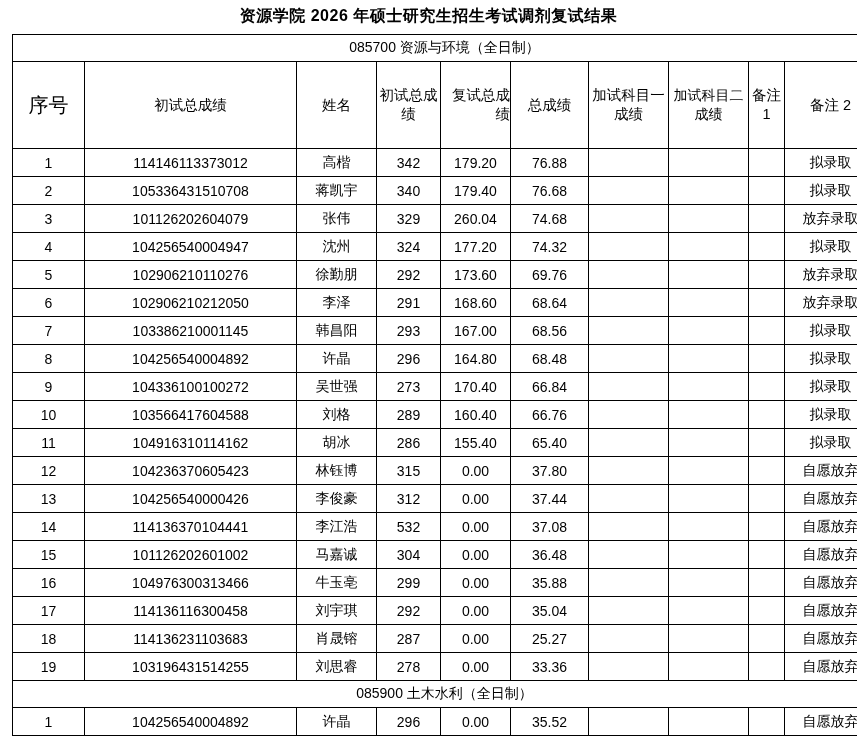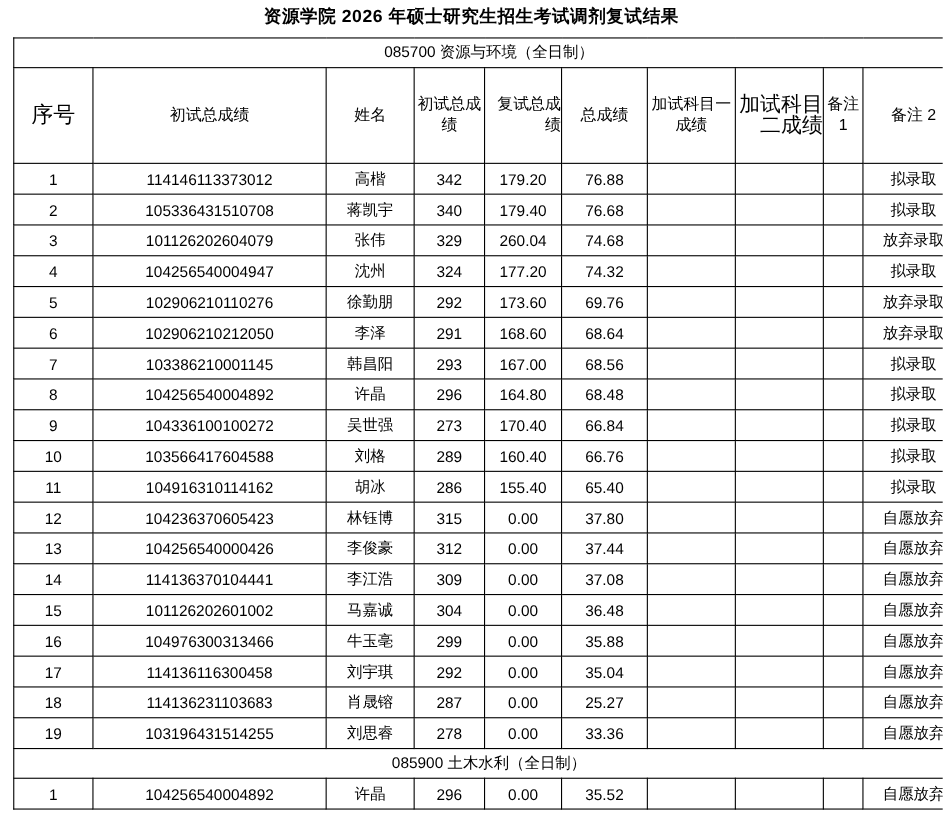--- a/index.html
+++ b/index.html
@@ -93,21 +93,21 @@
           <td colspan="10">085700 资源与环境（全日制）</td>
         </tr>
         <tr>
           <td class="hdr hdr-narrow" style="height: 86px; font-size: 20px;">序号</td>
           <td class="hdr hdr-narrow" style="height: 86px; font-size: 14.5px;">初试总成绩</td>
           <td class="hdr hdr-narrow" style="height: 86px; font-size: 14.5px;">姓名</td>
           <td class="hdr hdr-narrow" style="height: 86px; font-size: 14.5px;">初试总成绩</td>
           <td class="hdr hdr-narrow" style="height: 86px; font-size: 14.5px; text-align: right;">复试总成绩</td>
           <td class="hdr hdr-narrow" style="height: 86px; font-size: 14.5px;">总成绩</td>
           <td class="hdr hdr-narrow" style="height: 86px; font-size: 14.5px;">加试科目一成绩</td>
-          <td class="hdr hdr-narrow" style="height: 86px; font-size: 19px; text-align: right;">加试科目二成绩</td>
+          <td class="hdr hdr-narrow" style="height: 86px; font-size: 14px;">加试科目二成绩</td>
           <td class="hdr hdr-narrow" style="height: 86px; font-size: 14.5px;">备注1</td>
           <td class="hdr hdr-narrow" style="height: 86px; font-size: 14.5px;">备注 2</td>
         </tr>
         <tr>
           <td class="cell-seq">1</td>
           <td class="cell-id">114146113373012</td>
           <td class="cell-name">高楷</td>
           <td class="cell-pre">342</td>
           <td class="cell-re">179.20</td>
           <td class="cell-total">76.88</td>
@@ -257,21 +257,21 @@
           <td class="cell-total">37.44</td>
           <td class="cell-ex1"></td>
           <td class="cell-ex2"></td>
           <td class="cell-note1"></td>
           <td class="cell-note2">自愿放弃</td>
         </tr>
         <tr>
           <td class="cell-seq">14</td>
           <td class="cell-id">114136370104441</td>
           <td class="cell-name">李江浩</td>
-          <td class="cell-pre">309</td>
+          <td class="cell-pre">532</td>
           <td class="cell-re">0.00</td>
           <td class="cell-total">37.08</td>
           <td class="cell-ex1"></td>
           <td class="cell-ex2"></td>
           <td class="cell-note1"></td>
           <td class="cell-note2">自愿放弃</td>
         </tr>
         <tr>
           <td class="cell-seq">15</td>
           <td class="cell-id">101126202601002</td>

